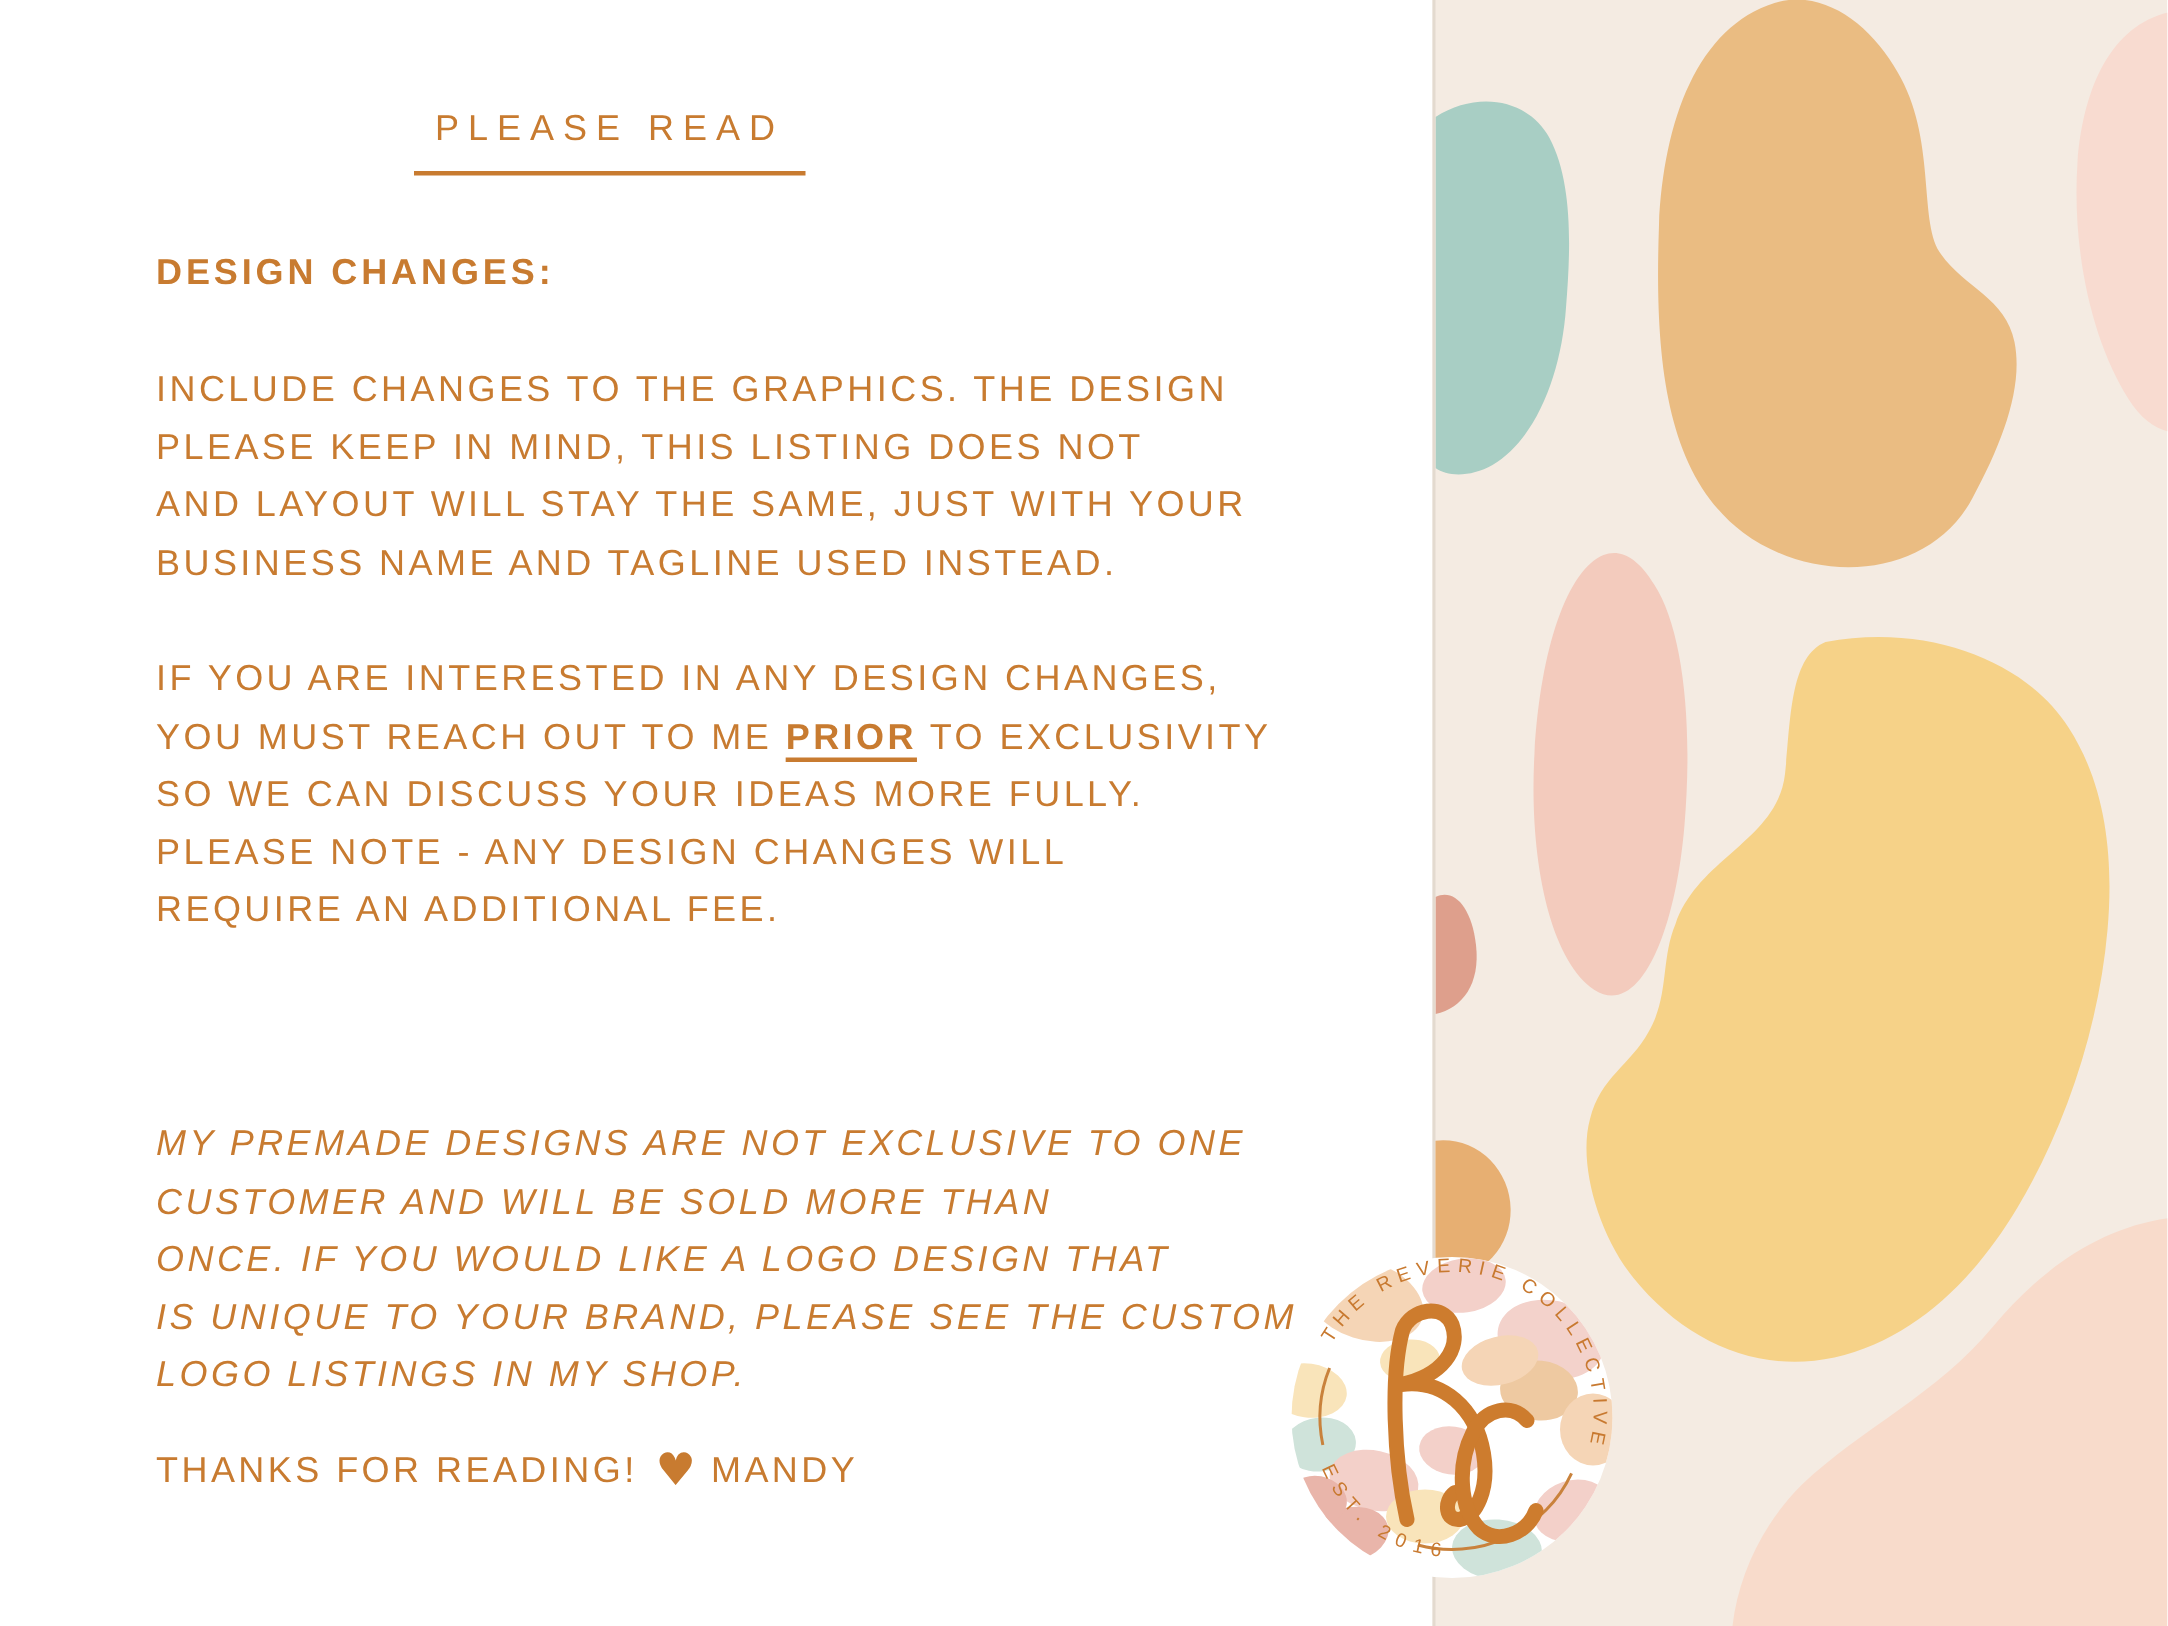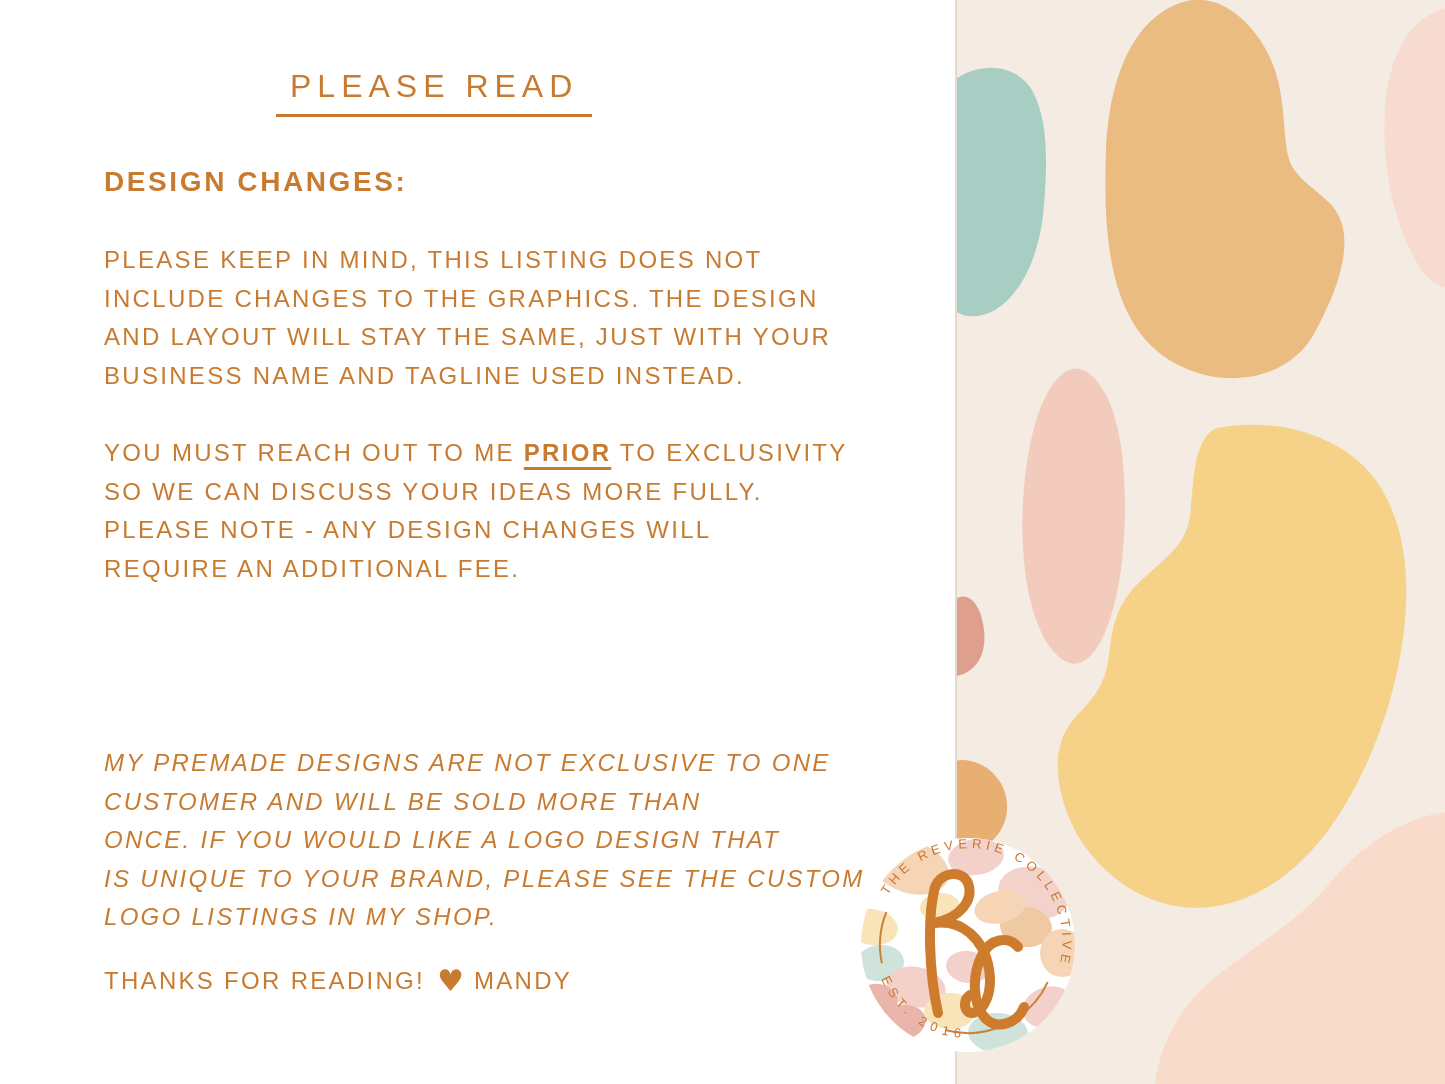--- a/index.html
+++ b/index.html
@@ -4,29 +4,29 @@
 <style>
   html,body{margin:0;padding:0;background:#ffffff;}
   #stage{
     position:relative;width:1445px;height:1084px;background:#ffffff;
     overflow:hidden;font-family:"Liberation Sans",sans-serif;
   }
   
   .left-pane{position:absolute;left:0;top:0;width:957px;height:1084px;background:#ffffff;}
   .doc-title{
     position:absolute;left:276px;top:66px;
-    font-size:32px;font-weight:500;letter-spacing:6px;color:#c87b30;
+    font-size:24px;font-weight:500;letter-spacing:6px;color:#c87b30;
     line-height:40px;white-space:nowrap;
   }
   .doc-title .tspan{
     display:inline-block;padding:0 14px 8px 14px;border-bottom:3px solid #c87b30;
   }
   .sec-heading{
     position:absolute;left:104px;
-    font-size:28px;font-weight:700;letter-spacing:2.6px;color:#c87b30;
+    font-size:24px;font-weight:700;letter-spacing:2.6px;color:#c87b30;
     line-height:30px;white-space:nowrap;
   }
   .para{
     position:absolute;left:104px;
     font-size:24px;font-weight:500;letter-spacing:2.3px;color:#c87b30;
     line-height:38.5px;white-space:nowrap;
   }
   .para b.em{font-weight:700;text-decoration:underline;text-underline-offset:6px;text-decoration-thickness:2.5px;}
   #heading-changes{top:167px;}
   #para-1{top:241px;}
@@ -54,27 +54,28 @@
 
   <div class="left-pane">
 
     <div class="doc-title">
       <span class="tspan">PLEASE READ</span>
     </div>
 
     <div id="heading-changes" class="sec-heading">DESIGN CHANGES:</div>
 
     <div id="para-1" class="para">
+      <div>INCLUDE CHANGES TO THE GRAPHICS. THE DESIGN</div>
       <div>PLEASE KEEP IN MIND, THIS LISTING DOES NOT</div>
-      <div>INCLUDE CHANGES TO THE GRAPHICS. THE DESIGN</div>
       <div>AND LAYOUT WILL STAY THE SAME, JUST WITH YOUR</div>
       <div>BUSINESS NAME AND TAGLINE USED INSTEAD.</div>
     </div>
 
     <div id="para-2" class="para">
+      <div>IF YOU ARE INTERESTED IN ANY DESIGN CHANGES,</div>
       <div><span>YOU MUST REACH OUT TO ME </span><b class="em">PRIOR</b><span> TO EXCLUSIVITY</span></div>
       <div>SO WE CAN DISCUSS YOUR IDEAS MORE FULLY.</div>
       <div>PLEASE NOTE - ANY DESIGN CHANGES WILL</div>
       <div>REQUIRE AN ADDITIONAL FEE.</div>
     </div>
 
 
     <div id="para-3" class="para">
       <div>MY PREMADE DESIGNS ARE NOT EXCLUSIVE TO ONE</div>
       <div>CUSTOMER AND WILL BE SOLD MORE THAN</div>

